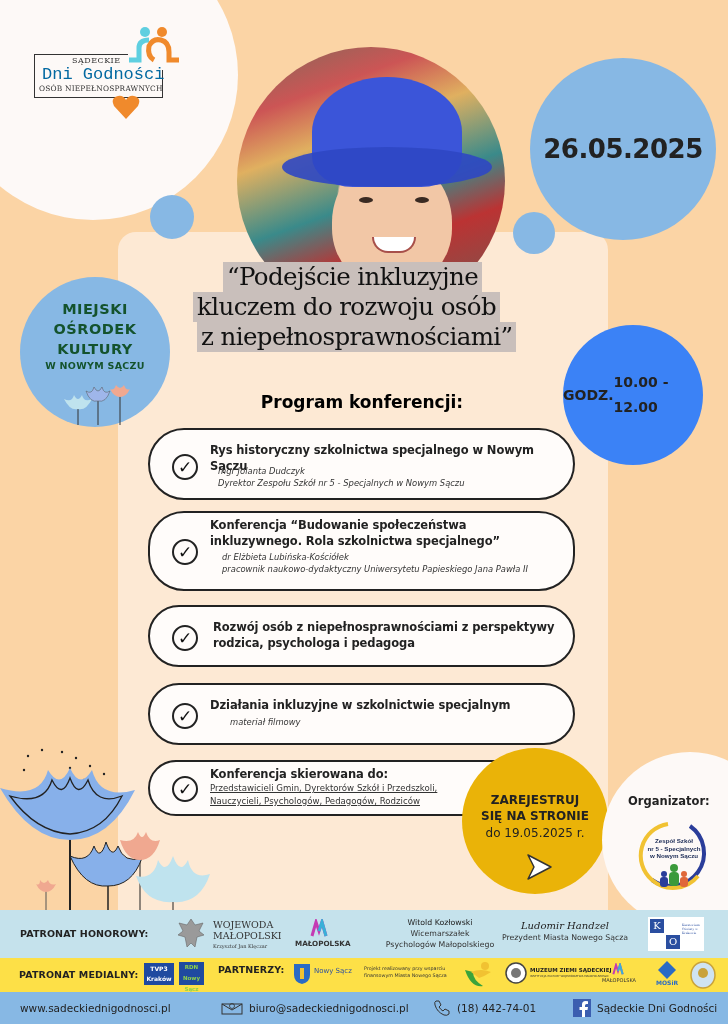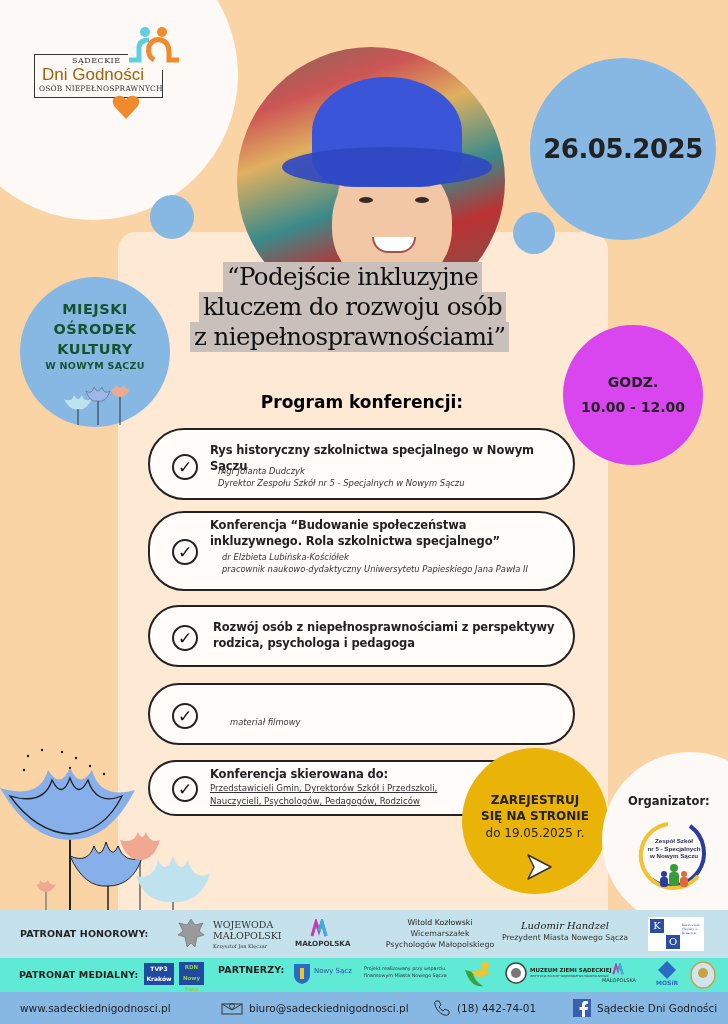--- a/index.html
+++ b/index.html
@@ -15,46 +15,46 @@
   #logo-circle { left: -52px; top: -70px; width: 290px; height: 290px; background: #fdf9f7; }
   #small-blue-1 { left: 150px; top: 195px; width: 44px; height: 44px; background: #87b8e4; }
   #small-blue-2 { left: 513px; top: 212px; width: 42px; height: 42px; background: #87b8e4; }
 
   
   #logo { left: 34px; top: 26px; width: 160px; height: 100px; }
   #logo-box { position: absolute; left: 0; top: 28px; width: 128px; height: 44px; border: 1.5px solid #333; border-right: none; border-top: none; }
   #logo-box:before { content: ""; position: absolute; left: 0; top: 0; width: 93px; border-top: 1.5px solid #333; }
   #logo-box:after { content: ""; position: absolute; right: -1px; top: 16px; height: 28px; border-right: 1.5px solid #333; }
   .logo-t1 { position: absolute; left: 38px; top: 30px; font-family: "DejaVu Serif", serif; font-size: 8px; letter-spacing: 0.5px; color: #333; }
-  .logo-t2 { position: absolute; left: 8px; top: 39px; font-family: Liberation Sans, sans-serif; font-size: 17px; color: #a16207; }
+  .logo-t2 { position: absolute; left: 8px; top: 39px; font-family: Liberation Mono, monospace; font-size: 17px; color: #0369a1; }
   .logo-t3 { position: absolute; left: 5px; top: 58px; font-family: "DejaVu Serif", serif; font-size: 7.4px; color: #333; letter-spacing: 0.2px; }
   #logo-people { position: absolute; left: 93px; top: 0; width: 60px; height: 40px; }
   #logo-heart { position: absolute; left: 78px; top: 68px; width: 28px; height: 26px; }
 
   
   #photo { left: 237px; top: 47px; width: 268px; height: 268px; overflow: hidden;
     background: radial-gradient(circle at 50% 55%, #f1c6a8 0 16%, transparent 17%),
                 linear-gradient(160deg, #7d6b5a 0%, #c55 20%, #e0b060 35%, #3a8a8a 55%, #b33 70%, #6a5e55 100%); }
   #photo .hat { position: absolute; left: 75px; top: 30px; width: 150px; height: 110px; background: #3b55d9; border-radius: 55% 55% 30% 30%; }
   #photo .brim { position: absolute; left: 45px; top: 95px; width: 210px; height: 50px; background: #2f47c3; border-radius: 50%; }
   #photo .face { position: absolute; left: 95px; top: 110px; width: 120px; height: 130px; background: #f2c7a6; border-radius: 50% 50% 45% 45%; }
   #photo .shirt { position: absolute; left: 0; top: 215px; width: 268px; height: 60px; background: #f3e6e4; }
   #photo .smile { position: absolute; left: 135px; top: 190px; width: 44px; height: 16px; border-radius: 0 0 30px 30px; background: #fff; border: 2px solid #a8504a; border-top: none; }
   #photo .eye { position: absolute; top: 150px; width: 14px; height: 6px; background: #3a2a22; border-radius: 50%; }
 
   
   #title-block { left: 185px; top: 262px; width: 370px; }
   .title-line { display: inline-block; background: #c9bfbb; font-family: "DejaVu Serif", serif; font-size: 24.5px; line-height: 30px; color: #111; padding: 0 4px; letter-spacing: -0.6px; }
   #title-l1 { margin-left: 38px; }
-  #title-l3 { margin-left: 5px; }
+  #title-l3 { margin-left: 12px; }
 
   
   #date-circle { left: 530px; top: 58px; width: 186px; height: 182px; background: #87b8e4; display: flex; align-items: center; justify-content: center; }
   #date-circle span { font-family: "DejaVu Sans", sans-serif; font-weight: bold; font-size: 26px; color: #222; letter-spacing: -0.5px; }
-  #time-circle { left: 563px; top: 325px; width: 140px; height: 140px; background: #d946ef; display: flex; flex-direction: column; align-items: center; justify-content: center; }
+  #time-circle { left: 563px; top: 325px; width: 140px; height: 140px; background: #3b82f6; display: flex; align-items: center; justify-content: center; }
   #time-circle span { font-family: "DejaVu Sans", sans-serif; font-weight: bold; font-size: 14px; color: #222; line-height: 25px; }
 
   
   #mok-circle { left: 20px; top: 277px; width: 150px; height: 150px; background: #87b8e4; }
   #mok-text { position: absolute; left: 0; top: 22px; width: 150px; text-align: center; font-family: "DejaVu Sans", sans-serif; font-weight: bold; color: #14532d; }
   #mok-text .big { display: block; font-size: 14.5px; line-height: 20px; letter-spacing: 0.5px; }
   #mok-text .small { display: block; font-size: 9.5px; line-height: 14px; letter-spacing: 0.3px; }
   #mok-flowers { position: absolute; left: 40px; top: 108px; width: 80px; height: 40px; }
 
   
@@ -99,21 +99,21 @@
   #org-circle { left: 602px; top: 752px; width: 176px; height: 176px; background: #fdf9f7; }
   #org-label { position: absolute; left: 26px; top: 42px; font-family: "DejaVu Sans", sans-serif; font-weight: bold; font-size: 11.5px; color: #222; }
   #org-logo { position: absolute; left: 36px; top: 68px; width: 72px; height: 72px; }
   #org-logo-text { position: absolute; left: 0; top: 17px; width: 72px; text-align: center; font-family: "Liberation Sans", sans-serif; font-weight: bold; font-size: 6.2px; line-height: 7.6px; color: #1a2a55; }
 
   
   #big-flowers { left: 0; top: 740px; width: 220px; height: 172px; }
 
   
   #band-honor { left: 0; top: 910px; width: 728px; height: 48px; background: #c5e2ec; }
-  #band-media { left: 0; top: 958px; width: 728px; height: 34px; background: #5eead4; }
+  #band-media { left: 0; top: 958px; width: 728px; height: 34px; background: #fde047; }
   #band-contact { left: 0; top: 992px; width: 728px; height: 32px; background: #87b8e4; }
 
   .band-label { position: absolute; font-family: "DejaVu Sans", sans-serif; font-weight: bold; font-size: 9.5px; color: #222; letter-spacing: 0.1px; }
 
   .logo-text-serif { position: absolute; font-family: "DejaVu Serif", serif; color: #333; }
   .small-sans { position: absolute; font-family: "DejaVu Sans", sans-serif; color: #333; text-align: center; }
 
   .contact { position: absolute; top: 0; height: 32px; display: flex; align-items: center; font-family: "DejaVu Sans", sans-serif; font-size: 10.5px; color: #222; }
   .contact svg { margin-right: 6px; }
 </style>
@@ -151,21 +151,21 @@
   <div class="hat"></div>
   <div class="brim" style="top:100px; height:40px; opacity:0.9;"></div>
 </div>
 
 <div class="circle" id="date-circle">
   <span>26.05.2025</span>
 </div>
 
 <div class="abs" id="title-block">
   <span class="title-line" id="title-l1">“Podejście inkluzyjne</span><br>
-  <span class="title-line" id="title-l2" style="margin-left:14px;">kluczem do rozwoju osób</span><br>
+  <span class="title-line" id="title-l2" style="margin-left:8px;">kluczem do rozwoju osób</span><br>
   <span class="title-line" id="title-l3">z niepełnosprawnościami”</span>
 </div>
 
 <div class="circle" id="mok-circle">
   <div id="mok-text">
     <span class="big">MIEJSKI</span>
     <span class="big">OŚRODEK</span>
     <span class="big">KULTURY</span>
     <span class="small">W NOWYM SĄCZU</span>
   </div>
@@ -204,20 +204,21 @@
   </div>
 </div>
 
 <div class="prog-item" id="item-3">
   <div class="prog-check">✓</div>
   <div class="prog-title">Rozwój osób z niepełnosprawnościami z perspektywy rodzica, psychologa i pedagoga</div>
 </div>
 
 <div class="prog-item" id="item-4">
   <div class="prog-check">✓</div>
+  <div class="prog-title">Działania inkluzyjne w szkolnictwie specjalnym</div>
   <div class="prog-sub">
     <div>materiał filmowy</div>
   </div>
 </div>
 
 <div class="prog-item" id="item-5">
   <div class="prog-check">✓</div>
   <div class="prog-title">Konferencja skierowana do:</div>
   <div class="prog-sub2">
     <div>Przedstawicieli Gmin, Dyrektorów Szkół i Przedszkoli,</div>

